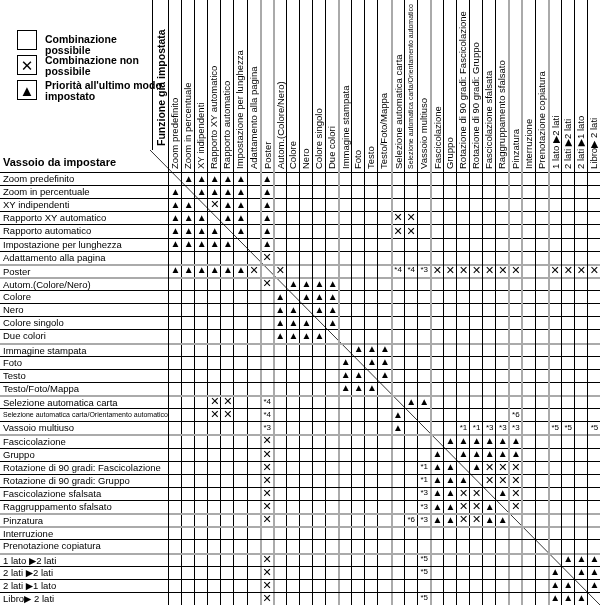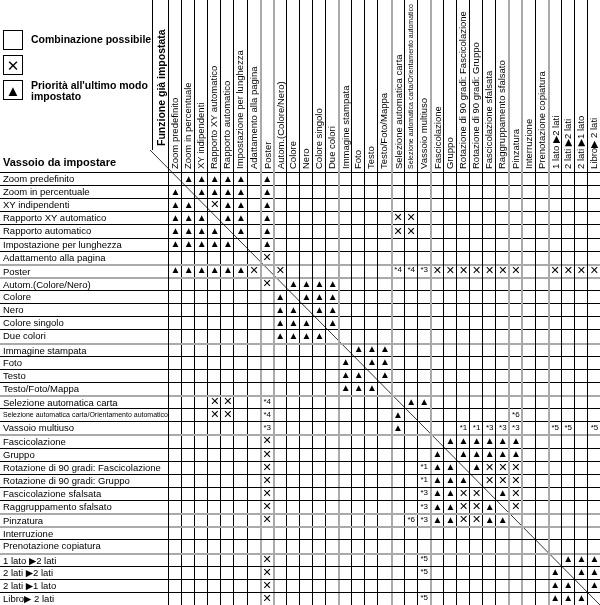--- a/index.html
+++ b/index.html
@@ -1,18 +1,18 @@
 <!DOCTYPE html>
 <html><head>
 <meta charset="utf-8">
 <style>
   html,body{margin:0;padding:0;background:#fff;}
   body{width:600px;height:605px;position:relative;overflow:hidden;font-family:"Liberation Sans",sans-serif;color:#000;}
   #legend{position:absolute;left:0;top:0;width:155px;height:150px;}
-  .leg-item{position:absolute;left:3px;display:flex;align-items:flex-start;}
+  .leg-item{position:absolute;left:17px;display:flex;align-items:flex-start;}
   .leg-box{width:20px;height:20px;border:1px solid #000;box-sizing:border-box;display:flex;align-items:center;justify-content:center;font-size:15px;line-height:1;flex:0 0 auto;}
   .leg-text{margin-left:8px;font-weight:bold;font-size:10.5px;line-height:11px;}
   #leg-1{top:30px;} #leg-1 .leg-text{margin-top:4px;}
   #leg-2{top:55px;}
   #leg-3{top:80px;}
   #row-title{position:absolute;left:3px;top:156px;font-weight:bold;font-size:11px;}
   #col-title{position:absolute;left:152px;top:0;width:16px;height:150px;border-left:1px solid #000;box-sizing:border-box;}
   #col-title span{position:absolute;left:50%;bottom:4px;transform-origin:left bottom;transform:translate(6px,0) rotate(-90deg);white-space:nowrap;font-weight:bold;font-size:10.5px;}
   #col-headers{position:absolute;left:168px;top:0;width:432px;height:172px;}
   .ch{position:absolute;top:0;height:172px;border-left:1px solid #000;box-sizing:border-box;}
@@ -40,20 +40,21 @@
   <line x1="150" y1="150" x2="600" y2="605" stroke="#000" stroke-width="0.8"></line>
 </svg>
 
 <div id="legend">
   <div class="leg-item" id="leg-1">
     <div class="leg-box"></div>
     <div class="leg-text">Combinazione possibile</div>
   </div>
   <div class="leg-item" id="leg-2">
     <div class="leg-box">✕</div>
+    <div class="leg-text" style="width:100px">Combinazione non possibile</div>
   </div>
   <div class="leg-item" id="leg-3">
     <div class="leg-box">▲</div>
     <div class="leg-text" style="width:120px">Priorità all'ultimo modo impostato</div>
   </div>
 </div>
 
 <div id="col-title">
   <span>Funzione già impostata</span>
 </div>

